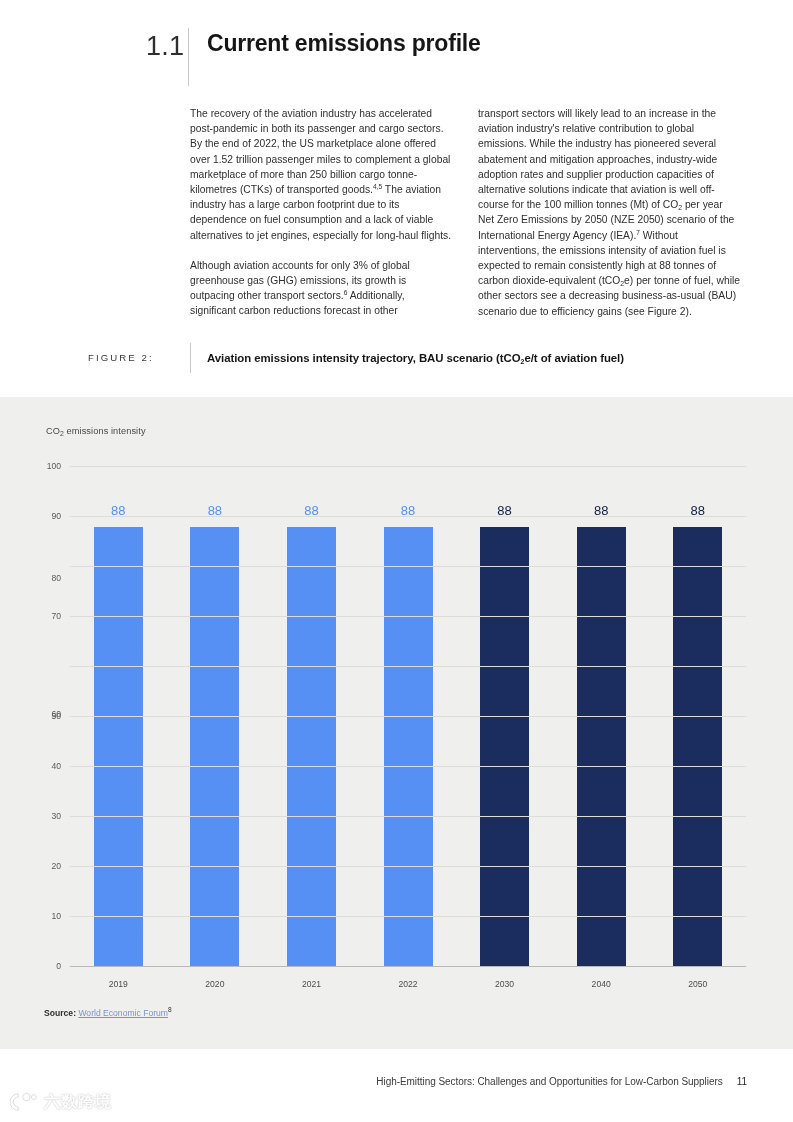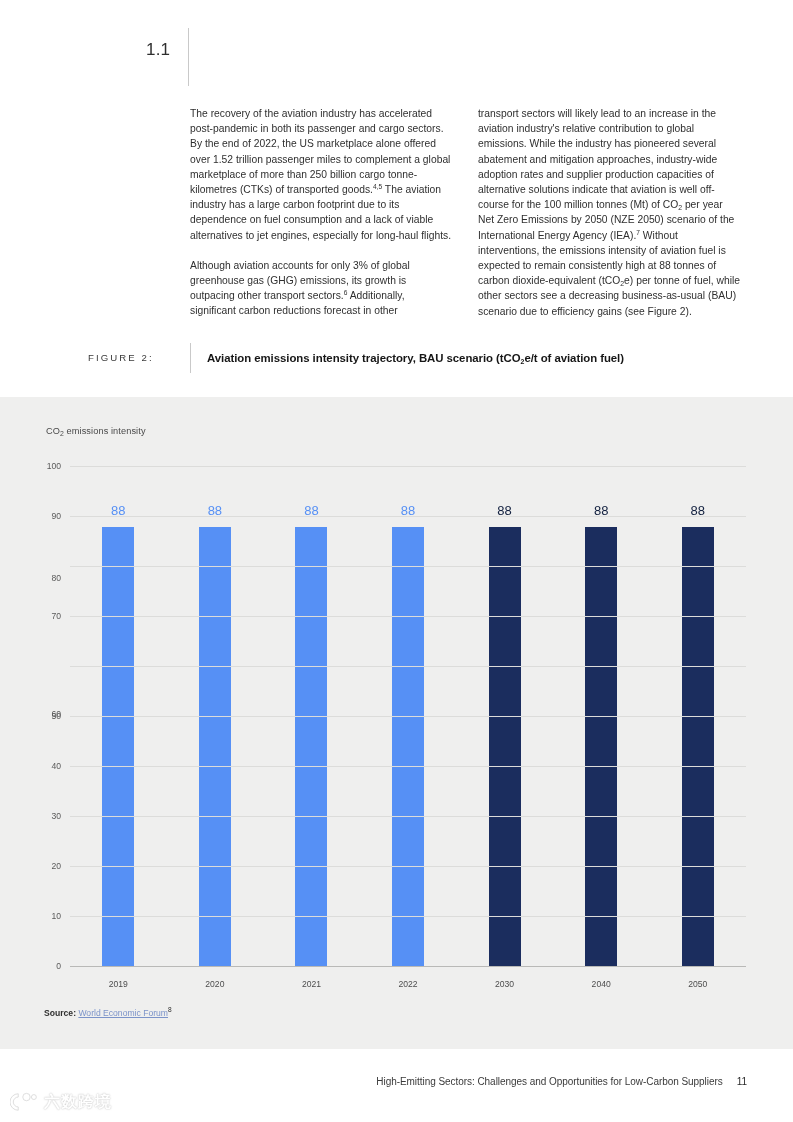--- a/index.html
+++ b/index.html
@@ -17,27 +17,26 @@
     overflow: hidden;
   }
 
   
   .page-head {
     display: flex;
     align-items: flex-start;
     padding: 28px 48px 0 146px;
   }
   .section-number {
-    font-size: 17px;
+    font-size: 27px;
     color: #2e2e2e;
     line-height: 1;
     padding-top: 5px;
     width: 42px;
     letter-spacing: .2px;
-    margin-top: 8px;
   }
   .head-rule {
     width: 1px;
     background: #c9c9c9;
     align-self: stretch;
     min-height: 58px;
     margin-right: 18px;
   }
   .section-title {
     font-size: 23px;
@@ -156,21 +155,21 @@
   }
   .bar-slot {
     flex: 1 1 0;
     height: 100%;
     position: relative;
     display: flex;
     justify-content: center;
     align-items: flex-end;
   }
   .bar {
-    width: 32px;
+    width: 49px;
     position: relative;
   }
   .bar-value {
     position: absolute;
     left: 50%;
     transform: translateX(-50%);
     top: -24px;
     font-size: 13px;
     white-space: nowrap;
   }
@@ -231,20 +230,21 @@
     text-shadow: 0 0 1px #9a9a9a, 0 0 2px #9a9a9a;
     letter-spacing: 1px;
   }
 </style>
 </head>
 <body>
 
 <div class="page-head">
   <div class="section-number">1.1</div>
   <div class="head-rule"></div>
+  <h1 class="section-title">Current emissions profile</h1>
 </div>
 
 <div class="body-cols">
   <div class="col">
     <p><span>The recovery of the aviation industry has accelerated post-pandemic in both its passenger and cargo sectors. By the end of 2022, the US marketplace alone offered over 1.52 trillion passenger miles to complement a global marketplace of more than 250 billion cargo tonne-kilometres (CTKs) of transported goods.</span><sup>4,5</sup><span> The aviation industry has a large carbon footprint due to its dependence on fuel consumption and a lack of viable alternatives to jet engines, especially for long-haul flights.</span></p>
     <p><span>Although aviation accounts for only 3% of global greenhouse gas (GHG) emissions, its growth is outpacing other transport sectors.</span><sup>6</sup><span> Additionally, significant carbon reductions forecast in other</span></p>
   </div>
   <div class="col">
     <p><span>transport sectors will likely lead to an increase in the aviation industry's relative contribution to global emissions. While the industry has pioneered several abatement and mitigation approaches, industry-wide adoption rates and supplier production capacities of alternative solutions indicate that aviation is well off-course for the 100 million tonnes (Mt) of CO</span><sub>2</sub><span> per year Net Zero Emissions by 2050 (NZE 2050) scenario of the International Energy Agency (IEA).</span><sup>7</sup><span> Without interventions, the emissions intensity of aviation fuel is expected to remain consistently high at 88 tonnes of carbon dioxide-equivalent (tCO</span><sub>2</sub><span>e) per tonne of fuel, while other sectors see a decreasing business-as-usual (BAU) scenario due to efficiency gains (see Figure 2).</span></p>
   </div>

